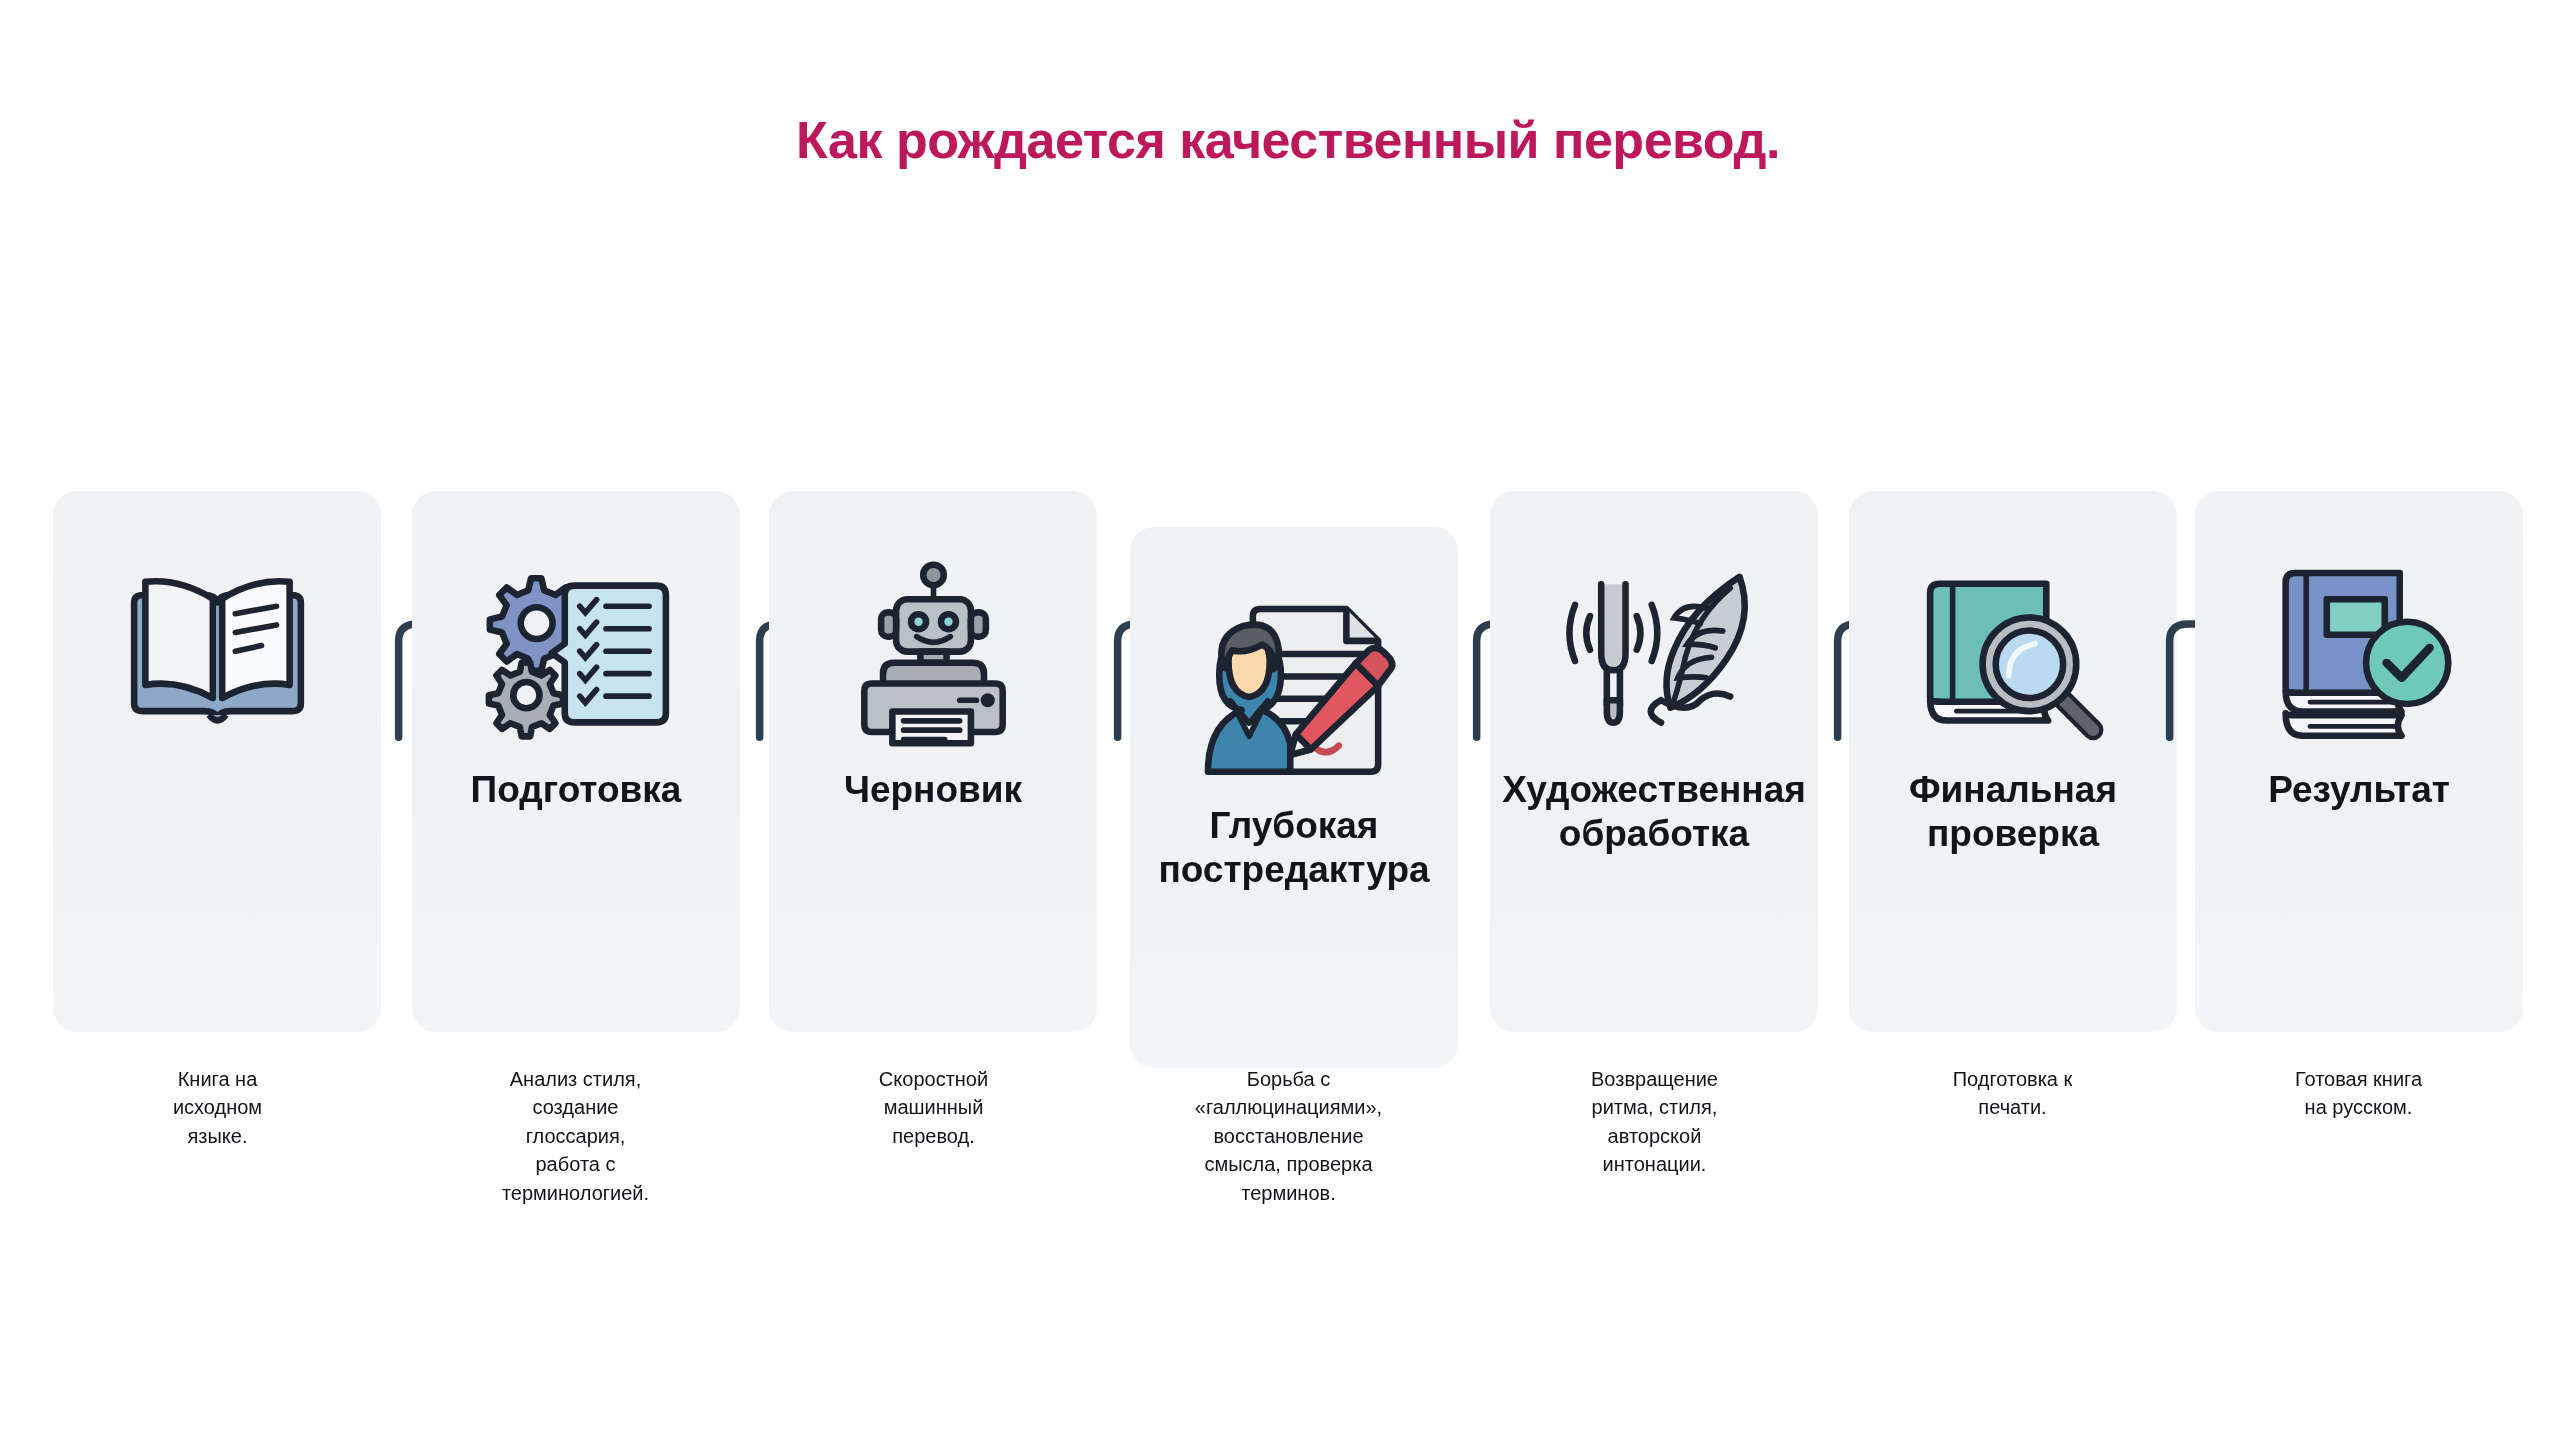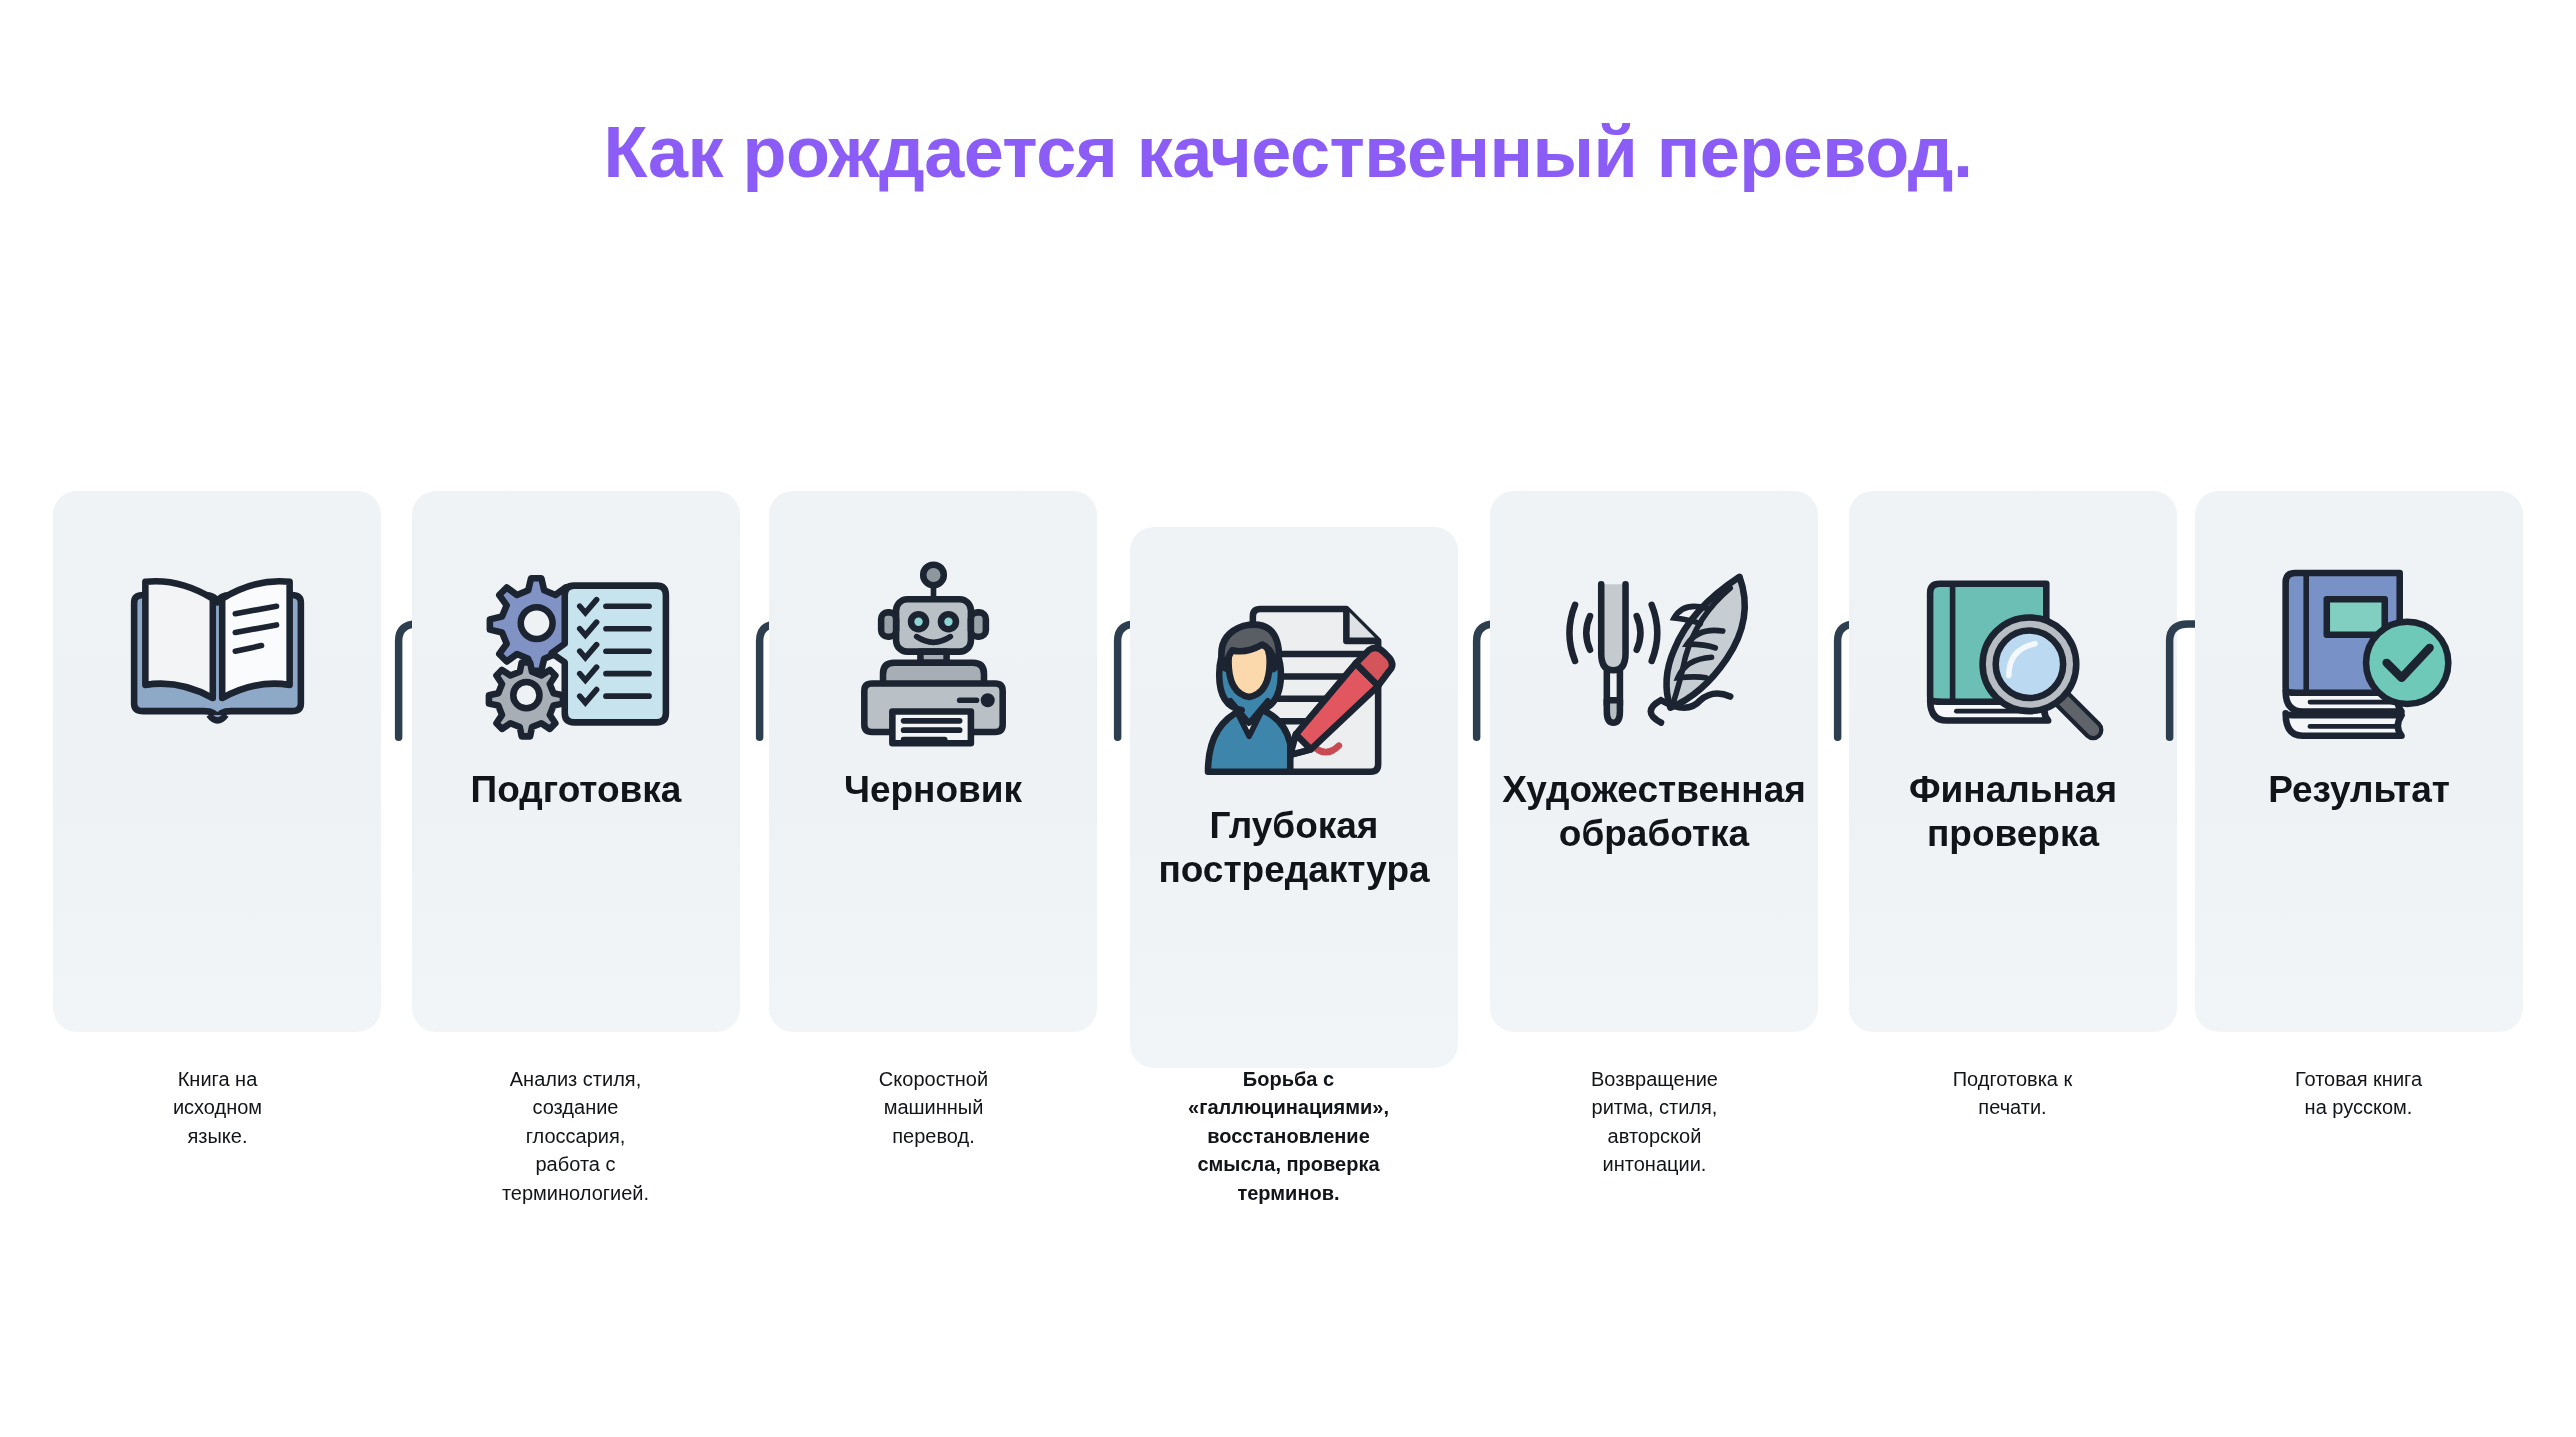--- a/index.html
+++ b/index.html
@@ -7,24 +7,24 @@
     width:2576px;height:1438px;
     background:#ffffff;
     font-family:"Liberation Sans", sans-serif;
     overflow:hidden;
     position:relative;
   }
   .title{
     position:absolute;
     left:0;right:0;top:110px;
     text-align:center;
-    font-size:72px;
+    font-size:52px;
     font-weight:bold;
     line-height:1.18;
-    color:#8b5cf6;
+    color:#be185d;
     letter-spacing:-0.5px;
   }
   .title .line{display:block;}
 
   .flow{
     position:absolute;
     left:0; top:491px;
     width:2576px; height:543px;
   }
   .card{
@@ -290,21 +290,21 @@
 исходном
 языке.</div>
   <div class="caption" style="left:421px;">Анализ стиля,
 создание
 глоссария,
 работа с
 терминологией.</div>
   <div class="caption" style="left:779px;">Скоростной
 машинный
 перевод.</div>
-  <div class="caption" style="left:1134px;font-weight:bold;">Борьба с
+  <div class="caption" style="left:1134px;">Борьба с
 «галлюцинациями»,
 восстановление
 смысла, проверка
 терминов.</div>
   <div class="caption" style="left:1500px;">Возвращение
 ритма, стиля,
 авторской
 интонации.</div>
   <div class="caption" style="left:1858px;">Подготовка к
 печати.</div>

